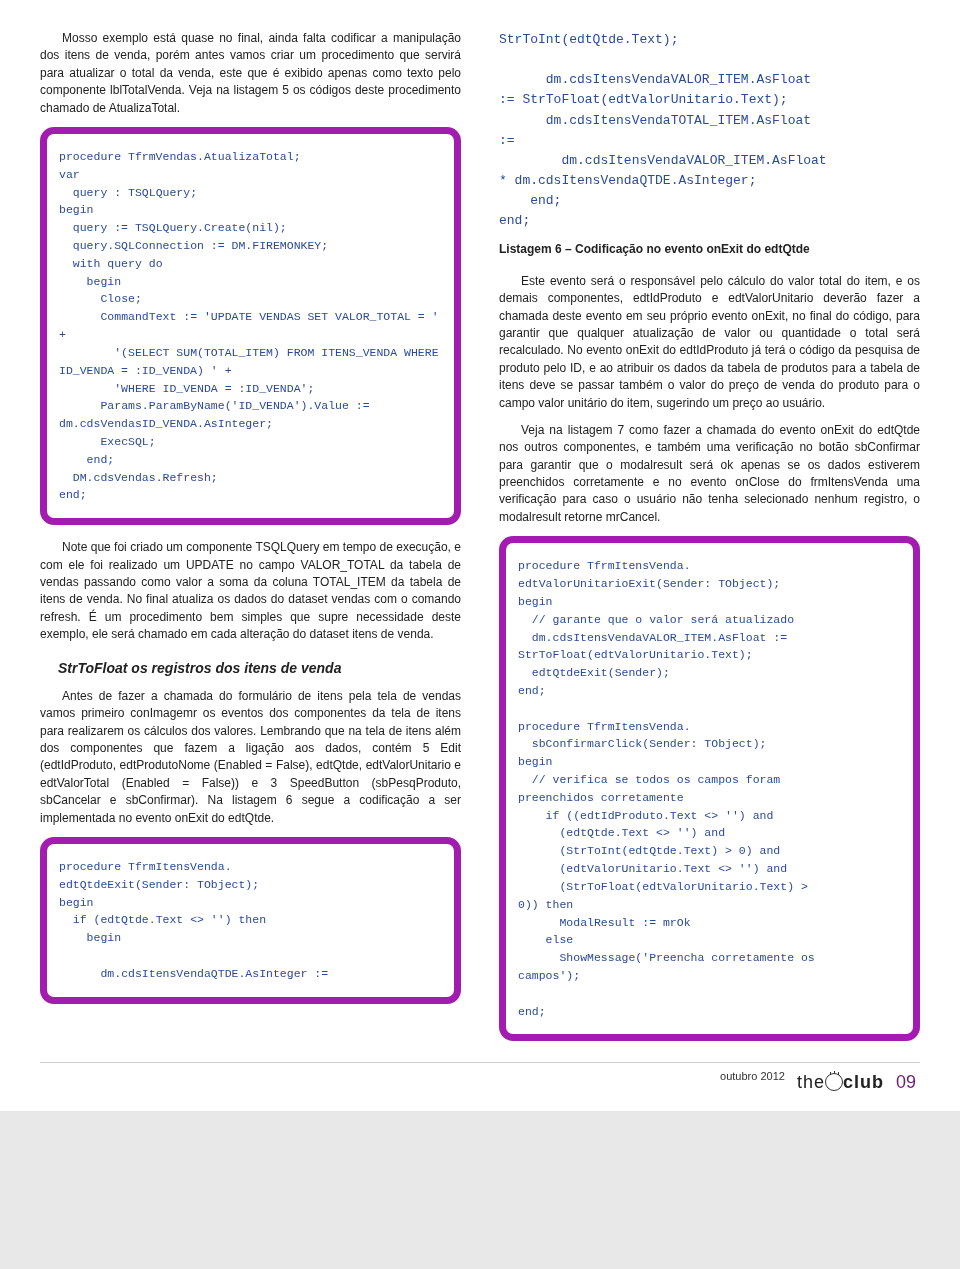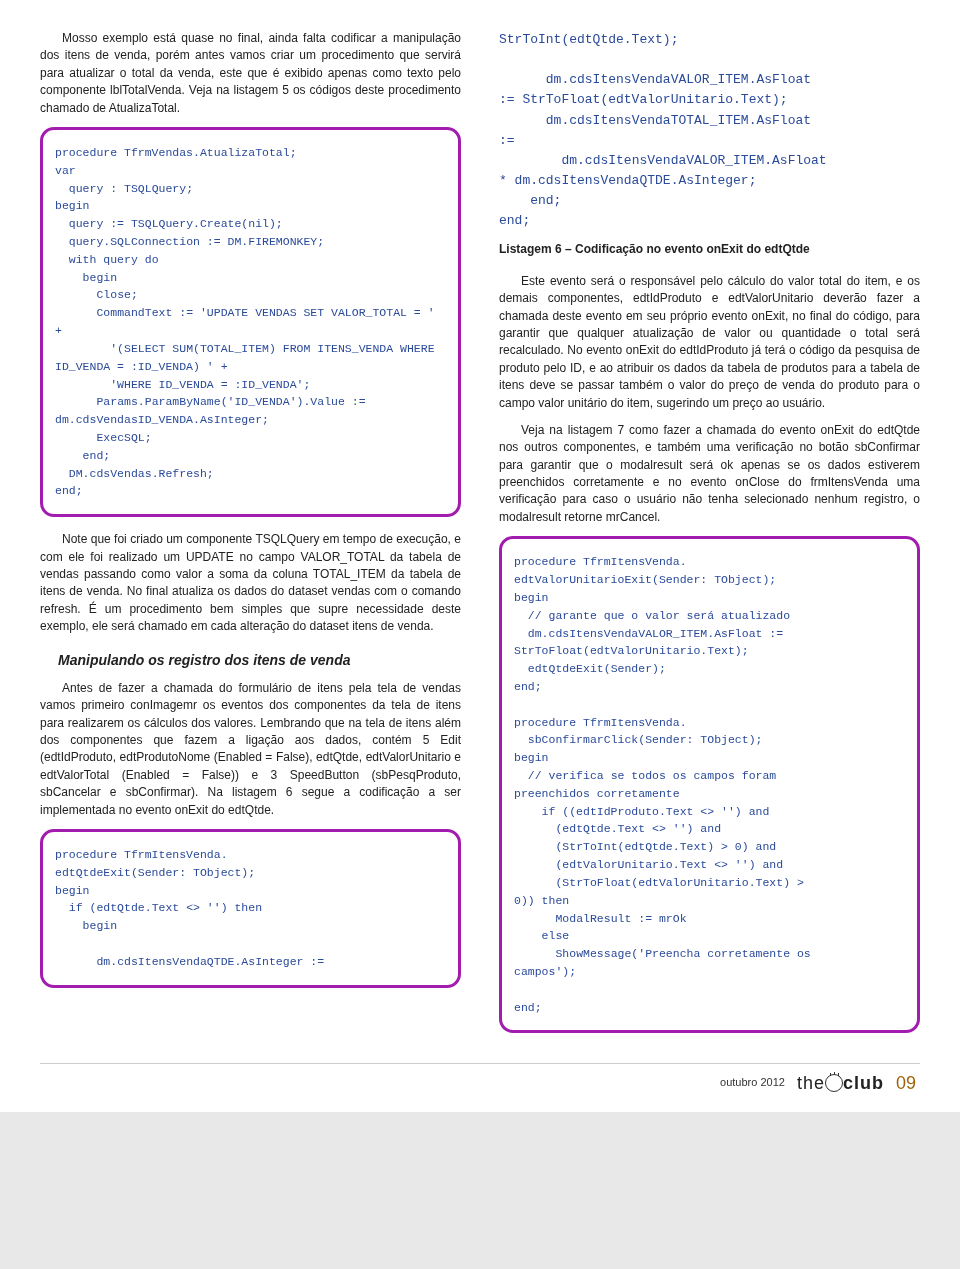--- a/index.html
+++ b/index.html
@@ -24,21 +24,21 @@
   .col {
     flex: 1;
     min-width: 0;
   }
   p.para {
     text-align: justify;
     margin-bottom: 10px;
   }
   p.para .indent { display:inline-block; width:22px; }
   .codebox {
-    border: 3px solid #a21caf;
+    border: 7px solid #a21caf;
     border-radius: 14px;
     padding: 14px 12px;
     margin: 10px 0 14px 0;
     font-family: 'Courier New', monospace;
     font-size: 11.5px;
     color: #2a4a9a;
     line-height: 1.55;
     white-space: pre-wrap;
     word-break: break-word;
   }
@@ -58,23 +58,22 @@
   }
   .subhead {
     font-style: italic;
     font-weight: 700;
     font-size: 14px;
     margin: 14px 0 10px 18px;
   }
   .footer {
     display: flex;
     justify-content: flex-end;
-    align-items: center;
     gap: 12px;
-    margin-top: 16px;
+    margin-top: 7px;
     padding: 6px 4px;
     border-top: 1px solid #ccc;
   }
   .footer .date { font-size: 11px; color:#333; }
   .footer .brand {
     font-family: Liberation Sans, sans-serif;
     font-size: 18px;
     letter-spacing: 1px;
   }
   .footer .brand b { font-weight: 600; }
@@ -88,21 +87,21 @@
     line-height:15px;
     text-align:center;
     vertical-align:-3px;
   }
   .footer .icon::after {
     content:'';
     position:absolute; left:50%; top:-3px;
     width:1px; height:3px; background:#333;
     box-shadow: -4px 1px 0 #333, 4px 1px 0 #333;
   }
-  .footer .pnum { font-size: 18px; color:#a16207; }
+  .footer .pnum { font-size: 18px; color:#701a75; }
 </style>
 </head>
 <body>
 
 <div class="page">
 
   <div class="cols">
 
     <div class="col">
       <p class="para"><span class="indent"></span><span>Mosso exemplo está quase no final, ainda falta codificar a manipulação dos itens de venda, porém antes vamos criar um procedimento que servirá para atualizar o total da venda, este que é exibido apenas como texto pelo componente lblTotalVenda. Veja na listagem 5 os códigos deste procedimento chamado de AtualizaTotal.</span></p>
@@ -121,21 +120,21 @@
         'WHERE ID_VENDA = :ID_VENDA';
       Params.ParamByName('ID_VENDA').Value := dm.cdsVendasID_VENDA.AsInteger;
       ExecSQL;
     end;
   DM.cdsVendas.Refresh;
 end;</div>
 
 
       <p class="para"><span class="indent"></span><span>Note que foi criado um componente TSQLQuery em tempo de execução, e com ele foi realizado um UPDATE no campo VALOR_TOTAL da tabela de vendas passando como valor a soma da coluna TOTAL_ITEM da tabela de itens de venda. No final atualiza os dados do dataset vendas com o comando refresh. É um procedimento bem simples que supre necessidade deste exemplo, ele será chamado em cada alteração do dataset itens de venda.</span></p>
 
-      <div class="subhead">Manipulando os registro dos itens de venda</div>
+      <div class="subhead">StrToFloat os registros dos itens de venda</div>
 
       <p class="para"><span class="indent"></span><span>Antes de fazer a chamada do formulário de itens pela tela de vendas vamos primeiro conImagemr os eventos dos componentes da tela de itens para realizarem os cálculos dos valores. Lembrando que na tela de itens além dos componentes que fazem a ligação aos dados, contém 5 Edit (edtIdProduto, edtProdutoNome (Enabled = False), edtQtde, edtValorUnitario e edtValorTotal (Enabled = False)) e 3 SpeedButton (sbPesqProduto, sbCancelar e sbConfirmar). Na listagem 6 segue a codificação a ser implementada no evento onExit do edtQtde.</span></p>
 
       <div class="codebox">procedure TfrmItensVenda.
 edtQtdeExit(Sender: TObject);
 begin
   if (edtQtde.Text &lt;&gt; '') then
     begin
 
       dm.cdsItensVendaQTDE.AsInteger :=</div>

